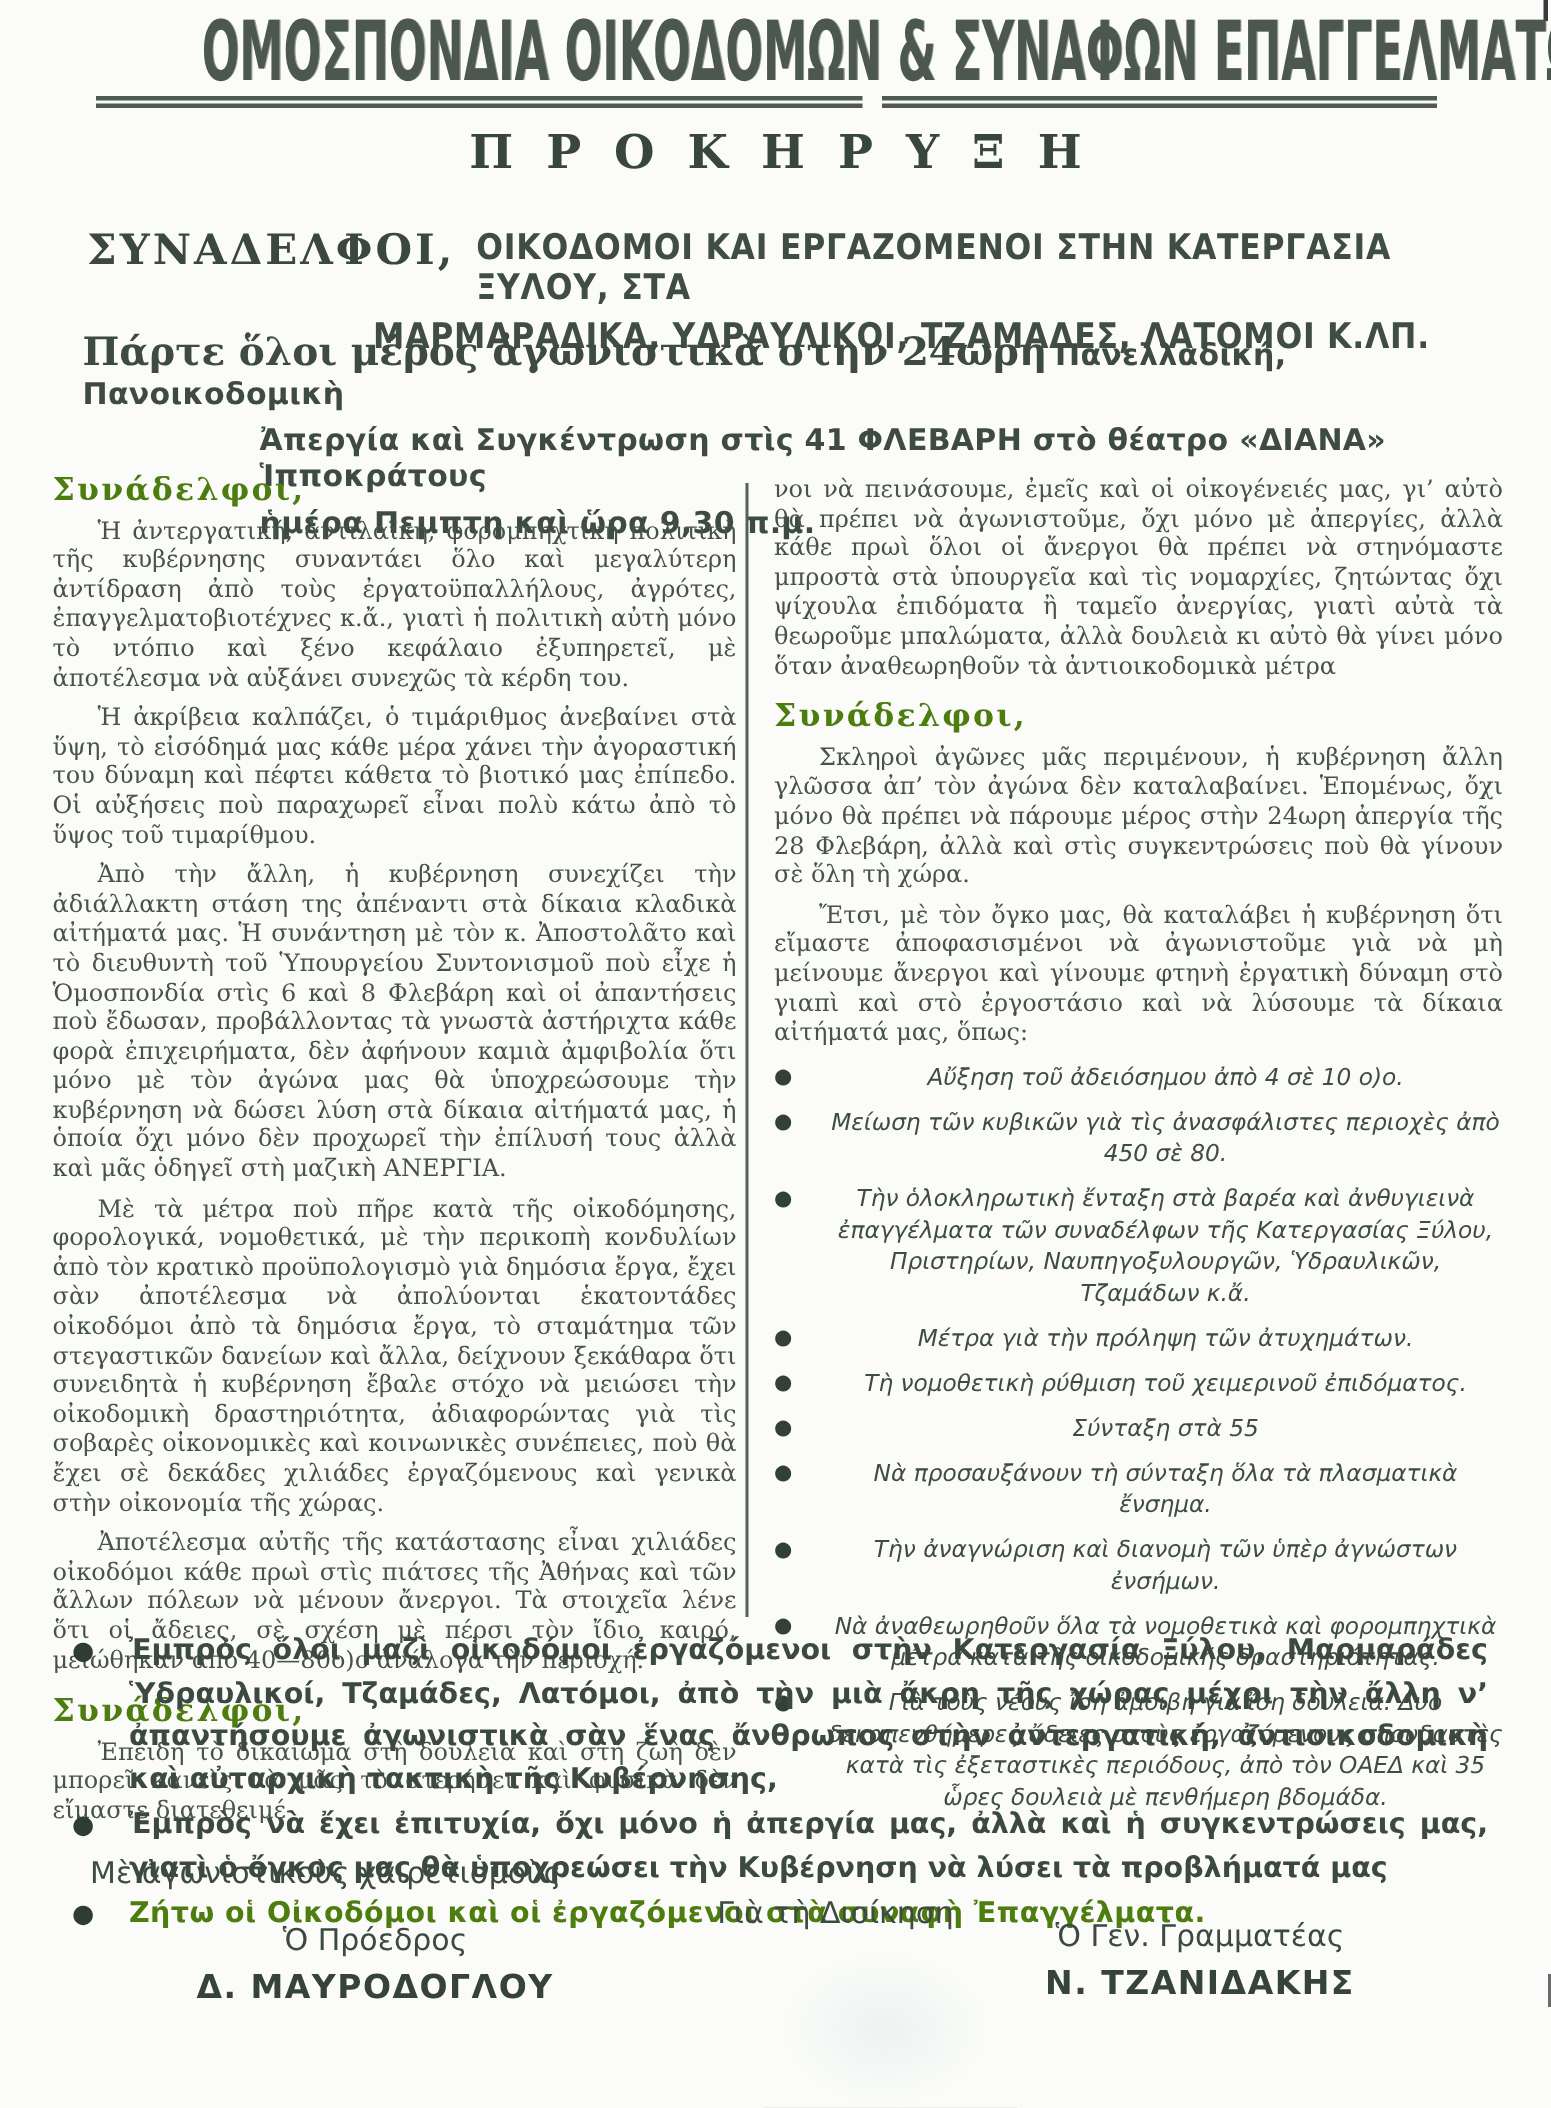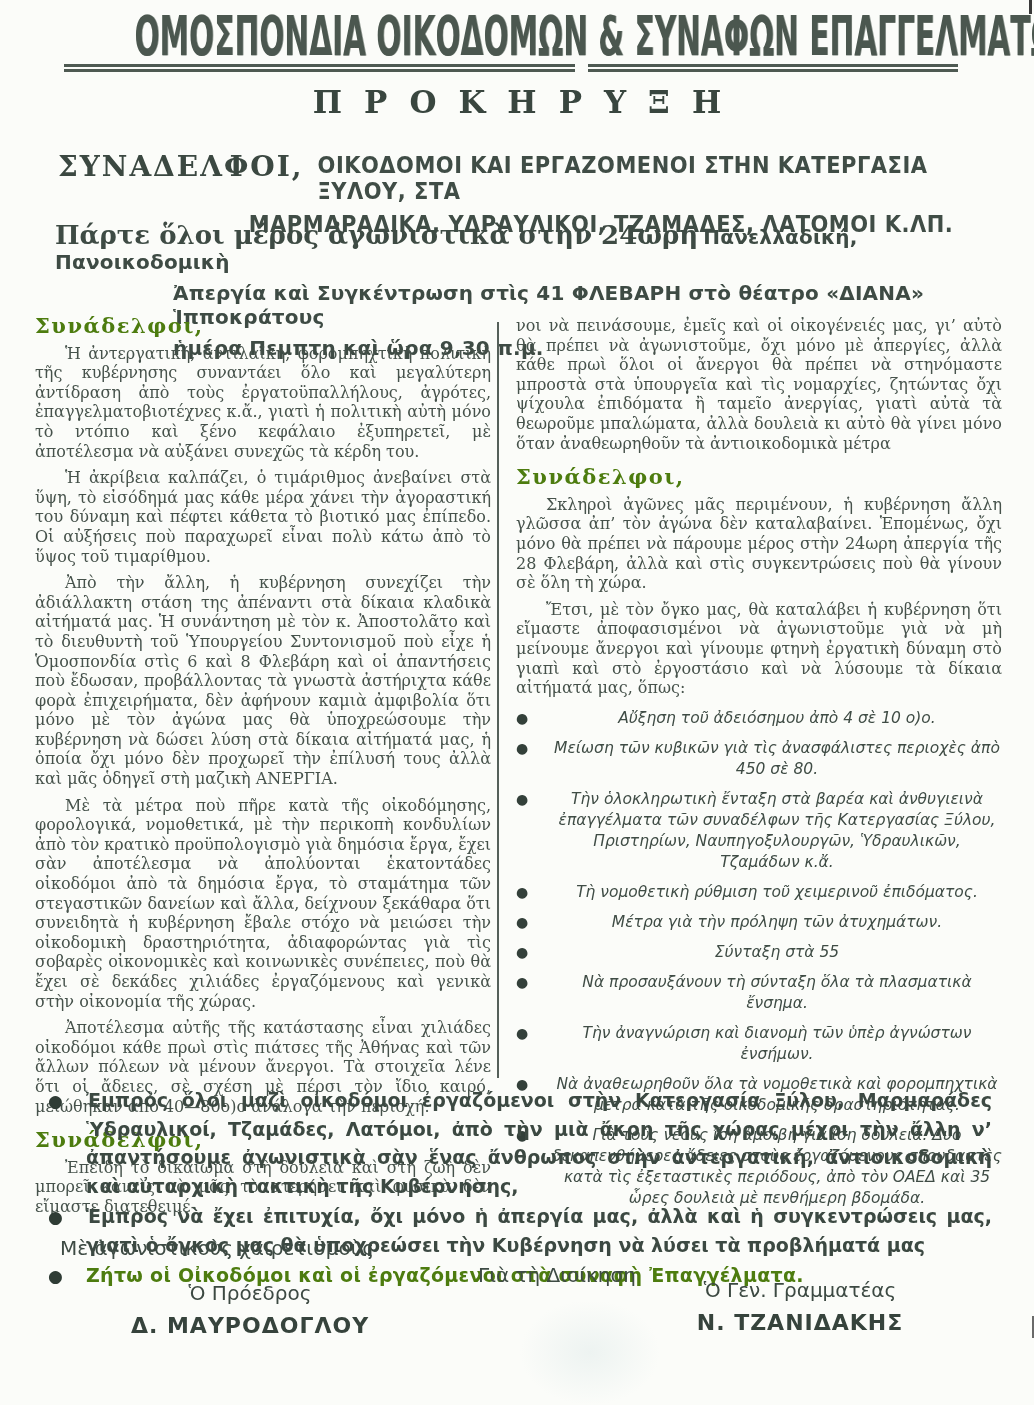--- a/index.html
+++ b/index.html
@@ -124,22 +124,22 @@
 
   <section class="col col-right">
     <p>νοι νὰ πεινάσουμε, ἐμεῖς καὶ οἱ οἰκογένειές μας, γι’ αὐτὸ θὰ πρέπει νὰ ἀγωνιστοῦμε, ὄχι μόνο μὲ ἀπεργίες, ἀλλὰ κάθε πρωὶ ὅλοι οἱ ἄνεργοι θὰ πρέπει νὰ στηνόμαστε μπροστὰ στὰ ὑπουργεῖα καὶ τὶς νομαρχίες, ζητώντας ὄχι ψίχουλα ἐπιδόματα ἢ ταμεῖο ἀνεργίας, γιατὶ αὐτὰ τὰ θεωροῦμε μπαλώματα, ἀλλὰ δουλειὰ κι αὐτὸ θὰ γίνει μόνο ὅταν ἀναθεωρηθοῦν τὰ ἀντιοικοδομικὰ μέτρα</p>
     <h2 class="mid">Συνάδελφοι,</h2>
     <p class="indent">Σκληροὶ ἀγῶνες μᾶς περιμένουν, ἡ κυβέρνηση ἄλλη γλῶσσα ἀπ’ τὸν ἀγώνα δὲν καταλαβαίνει. Ἑπομένως, ὄχι μόνο θὰ πρέπει νὰ πάρουμε μέρος στὴν 24ωρη ἀπεργία τῆς 28 Φλεβάρη, ἀλλὰ καὶ στὶς συγκεντρώσεις ποὺ θὰ γίνουν σὲ ὅλη τὴ χώρα.</p>
     <p class="indent">Ἔτσι, μὲ τὸν ὄγκο μας, θὰ καταλάβει ἡ κυβέρνηση ὅτι εἴμαστε ἀποφασισμένοι νὰ ἀγωνιστοῦμε γιὰ νὰ μὴ μείνουμε ἄνεργοι καὶ γίνουμε φτηνὴ ἐργατικὴ δύναμη στὸ γιαπὶ καὶ στὸ ἐργοστάσιο καὶ νὰ λύσουμε τὰ δίκαια αἰτήματά μας, ὅπως:</p>
     <ul class="demands">
       <li>Αὔξηση τοῦ ἀδειόσημου ἀπὸ 4 σὲ 10 ο)ο.</li>
       <li>Μείωση τῶν κυβικῶν γιὰ τὶς ἀνασφάλιστες περιοχὲς ἀπὸ 450 σὲ 80.</li>
       <li>Τὴν ὁλοκληρωτικὴ ἔνταξη στὰ βαρέα καὶ ἀνθυγιεινὰ ἐπαγγέλματα τῶν συναδέλφων τῆς Κατεργασίας Ξύλου, Πριστηρίων, Ναυπηγοξυλουργῶν, Ὑδραυλικῶν, Τζαμάδων κ.ἄ.</li>
+      <li>Μέτρα γιὰ τὴν πρόληψη τῶν ἀτυχημάτων.</li>
       <li>Τὴ νομοθετικὴ ρύθμιση τοῦ χειμερινοῦ ἐπιδόματος.</li>
-      <li>Μέτρα γιὰ τὴν πρόληψη τῶν ἀτυχημάτων.</li>
       <li>Σύνταξη στὰ 55</li>
       <li>Νὰ προσαυξάνουν τὴ σύνταξη ὅλα τὰ πλασματικὰ ἔνσημα.</li>
       <li>Τὴν ἀναγνώριση καὶ διανομὴ τῶν ὑπὲρ ἀγνώστων ἐνσήμων.</li>
       <li>Νὰ ἀναθεωρηθοῦν ὅλα τὰ νομοθετικὰ καὶ φορομπηχτικὰ μέτρα κατὰ τῆς οἰκοδομικῆς δραστηριότητας.</li>
       <li>Γιὰ τοὺς νέους ἴση ἀμοιβὴ γιὰ ἴση δουλειά. Δυὸ δεκαπενθήμερες ἄδειες στοὺς ἐργαζόμενους σπουδαστὲς κατὰ τὶς ἐξεταστικὲς περιόδους, ἀπὸ τὸν ΟΑΕΔ καὶ 35 ὧρες δουλειὰ μὲ πενθήμερη βδομάδα.</li>
     </ul>
   </section>
 
   <ul class="footer-bullets">
     <li>Ἐμπρὸς ὅλοι μαζὶ οἰκοδόμοι ἐργαζόμενοι στὴν Κατεργασία Ξύλου, Μαρμαράδες Ὑδραυλικοί, Τζαμάδες, Λατόμοι, ἀπὸ τὴν μιὰ ἄκρη τῆς χώρας μέχρι τὴν ἄλλη ν’ ἀπαντήσουμε ἀγωνιστικὰ σὰν ἕνας ἄνθρωπος στὴν ἀντεργατική, ἀντιοικοδομικὴ καὶ αὐταρχικὴ τακτικὴ τῆς Κυβέρνησης,</li>

